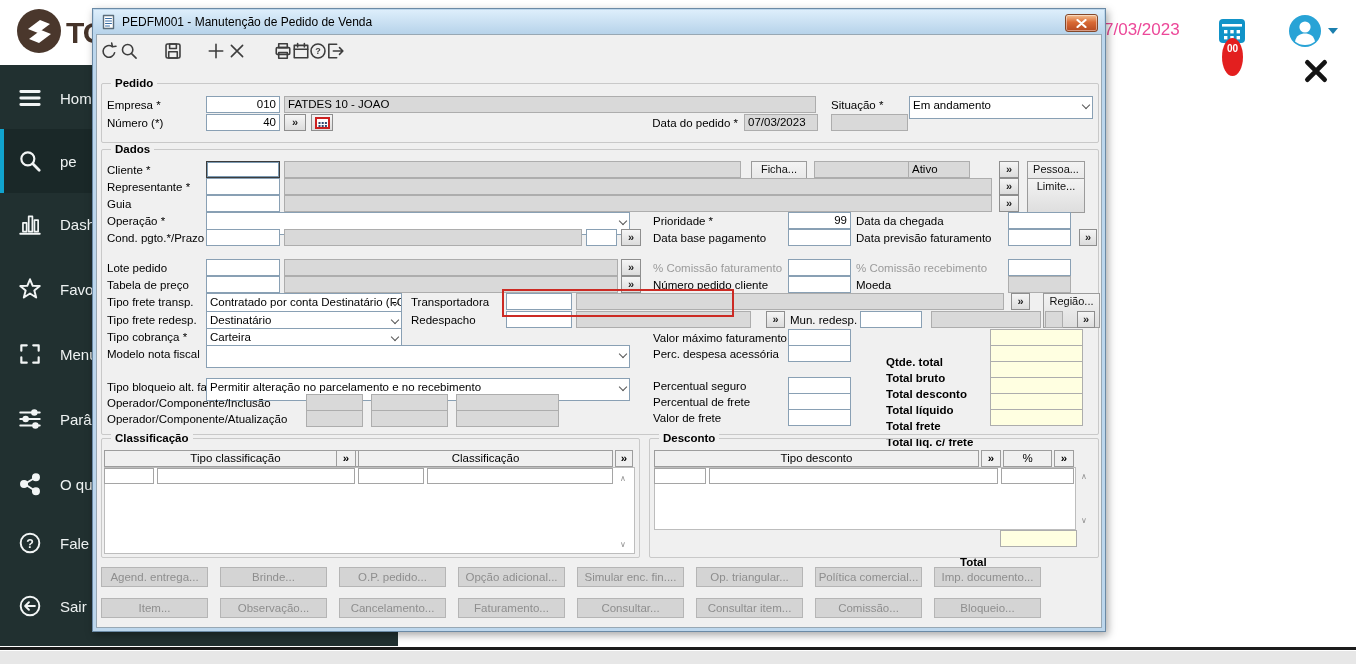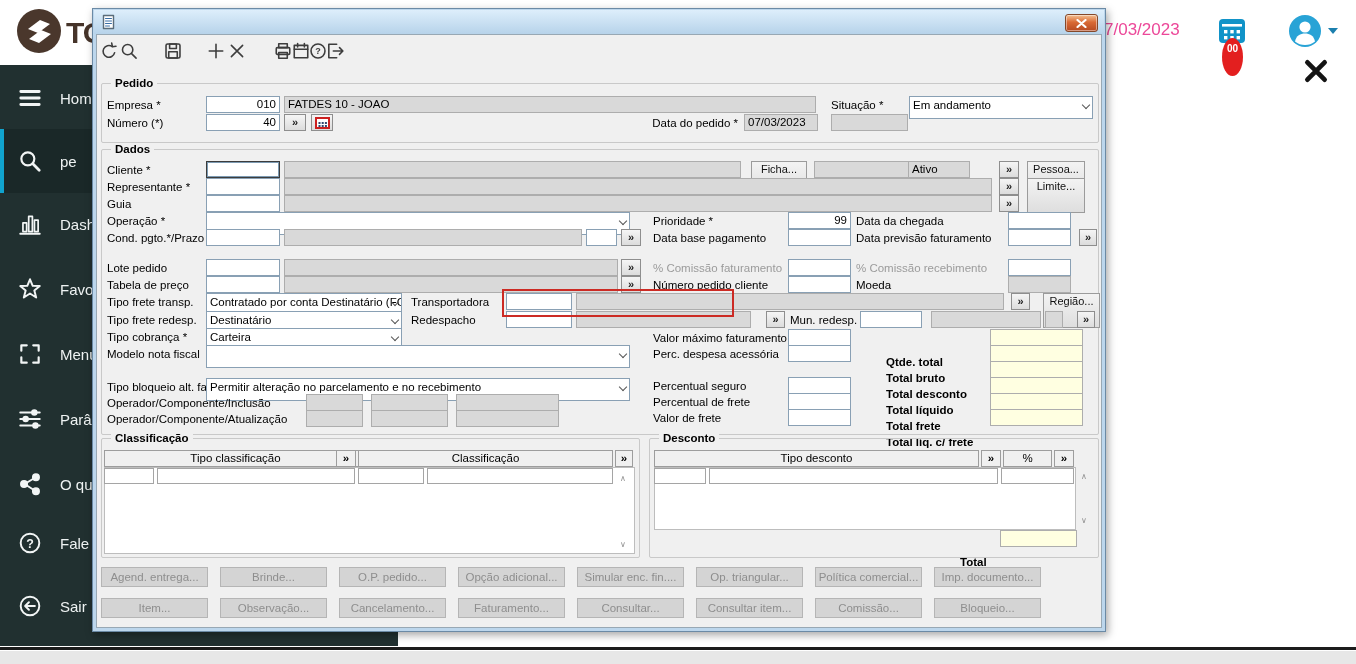--- a/index.html
+++ b/index.html
@@ -206,20 +206,21 @@
 
   <div class="bottom-line"></div>
   <div class="bottom-strip"></div>
 
   <div class="dialog">
     <div class="dlg-title">
       <span class="dlg-title-ic"><svg viewBox="0 0 16 16" width="16" height="16">
             <rect x="2.5" y="1.5" width="10" height="13" fill="#fff" stroke="#5a6c7a"></rect>
             <path d="M4.5 4.5h6M4.5 7h6M4.5 9.5h6M4.5 12h4" stroke="#3a6ea5" stroke-width="1"></path>
           </svg></span>
+      <span class="dlg-title-text">PEDFM001 - Manutenção de Pedido de Venda</span>
       <span class="dlg-close">
           <svg width="11" height="9" viewBox="0 0 11 9">
             <path d="M1.5 1L9.5 8M9.5 1L1.5 8" stroke="#fff" stroke-width="2.2" stroke-linecap="round"></path>
           </svg>
         </span>
     </div>
     <div class="dlg-inner"></div>
 
     <span class="ti" style="left:7px"><svg viewBox="0 0 16 16" width="18" height="18">
           <path d="M13 9.5A5.2 5.2 0 1 1 10.8 4"></path>

